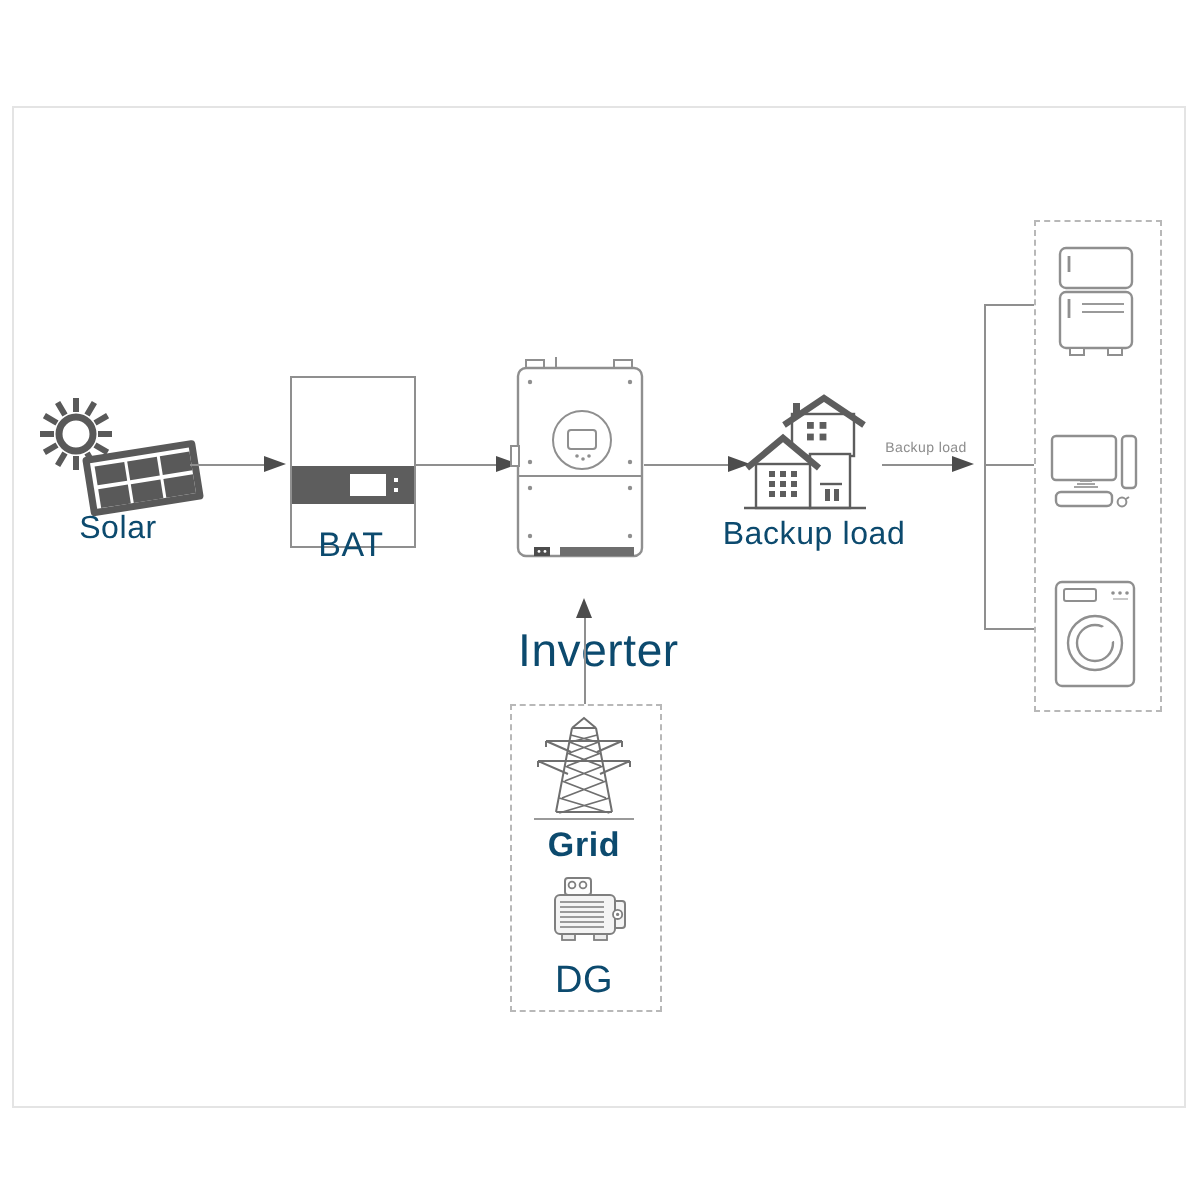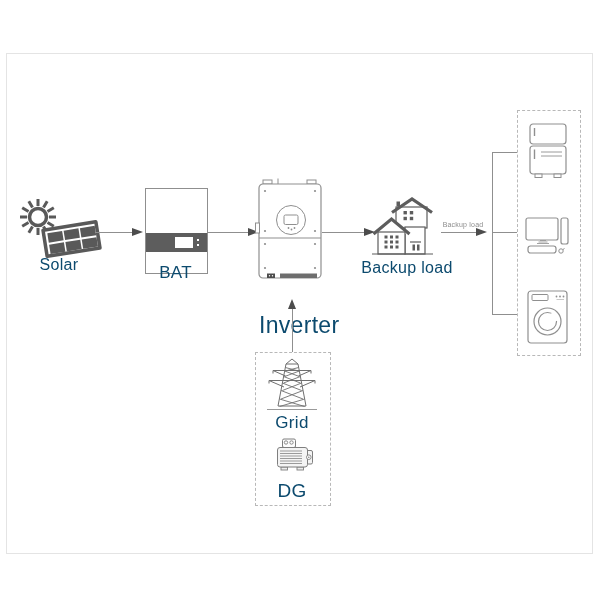--- a/index.html
+++ b/index.html
@@ -207,21 +207,21 @@
 
   <div class="icon" style="left:266px;top:357px;width:52px;height:57px;">
     <svg width="52" height="57" viewBox="0 0 52 57">
       <path d="M20,7 L26,2 L32,7 M20,7 L32,7 M20,7 L12,49 M32,7 L40,49 M12,49 L40,49" fill="none" stroke="#6f6f6f" stroke-width="1"></path>
       <path d="M7,13.5 L45,13.5 M7,13.5 L7,16.5 M45,13.5 L45,16.5 M7,13.5 L19.5,19 M45,13.5 L32.5,19" fill="none" stroke="#6f6f6f" stroke-width="1"></path>
       <path d="M3,23.5 L49,23.5 M3,23.5 L3,26.5 M49,23.5 L49,26.5 M3,23.5 L18,30 M49,23.5 L34,30" fill="none" stroke="#6f6f6f" stroke-width="1"></path>
       <path d="M19.4,10.5 L32.6,14 M32.6,10.5 L19.4,14 M18.7,14 L33.3,19.5 M33.3,14 L18.7,19.5 M17.6,19.5 L34.4,26 M34.4,19.5 L17.6,26 M16.4,26 L35.6,33.5 M35.6,26 L16.4,33.5 M15,33.5 L37,42 M37,33.5 L15,42 M13.6,42 L38.7,49.5 M38.7,42 L13.6,49.5" fill="none" stroke="#6f6f6f" stroke-width="0.9"></path>
       <line x1="1" y1="52.5" x2="51" y2="52.5" stroke="#9a9a9a" stroke-width="1"></line>
     </svg>
   </div>
-  <div class="node-label" style="left:257px;top:413px;width:70px;font-size:17px;">Grid</div>
+  <div class="node-label" style="left:257px;top:413px;width:70px;font-size:17px;font-weight:bold;">Grid</div>
 
   <div class="icon" style="left:276px;top:438px;width:40px;height:36px;">
     <svg width="40" height="36" viewBox="0 0 40 36">
       <rect x="6.5" y="1" width="13" height="8.5" rx="1.5" fill="#fdfdfd" stroke="#7f7f7f" stroke-width="1"></rect>
       <circle cx="10" cy="4.5" r="1.7" fill="#ffffff" stroke="#7f7f7f" stroke-width="0.9"></circle>
       <circle cx="15.5" cy="4.5" r="1.7" fill="#ffffff" stroke="#7f7f7f" stroke-width="0.9"></circle>
       <rect x="5" y="29" width="6.5" height="3" fill="#ededed" stroke="#7f7f7f" stroke-width="0.9"></rect>
       <rect x="21" y="29" width="6.5" height="3" fill="#ededed" stroke="#7f7f7f" stroke-width="0.9"></rect>
       <rect x="29" y="12.5" width="7.5" height="13.5" rx="1.5" fill="#f4f4f4" stroke="#7f7f7f" stroke-width="1"></rect>
       <rect x="1.5" y="9.5" width="30" height="19.5" rx="2.5" fill="#f4f4f4" stroke="#7f7f7f" stroke-width="1"></rect>

